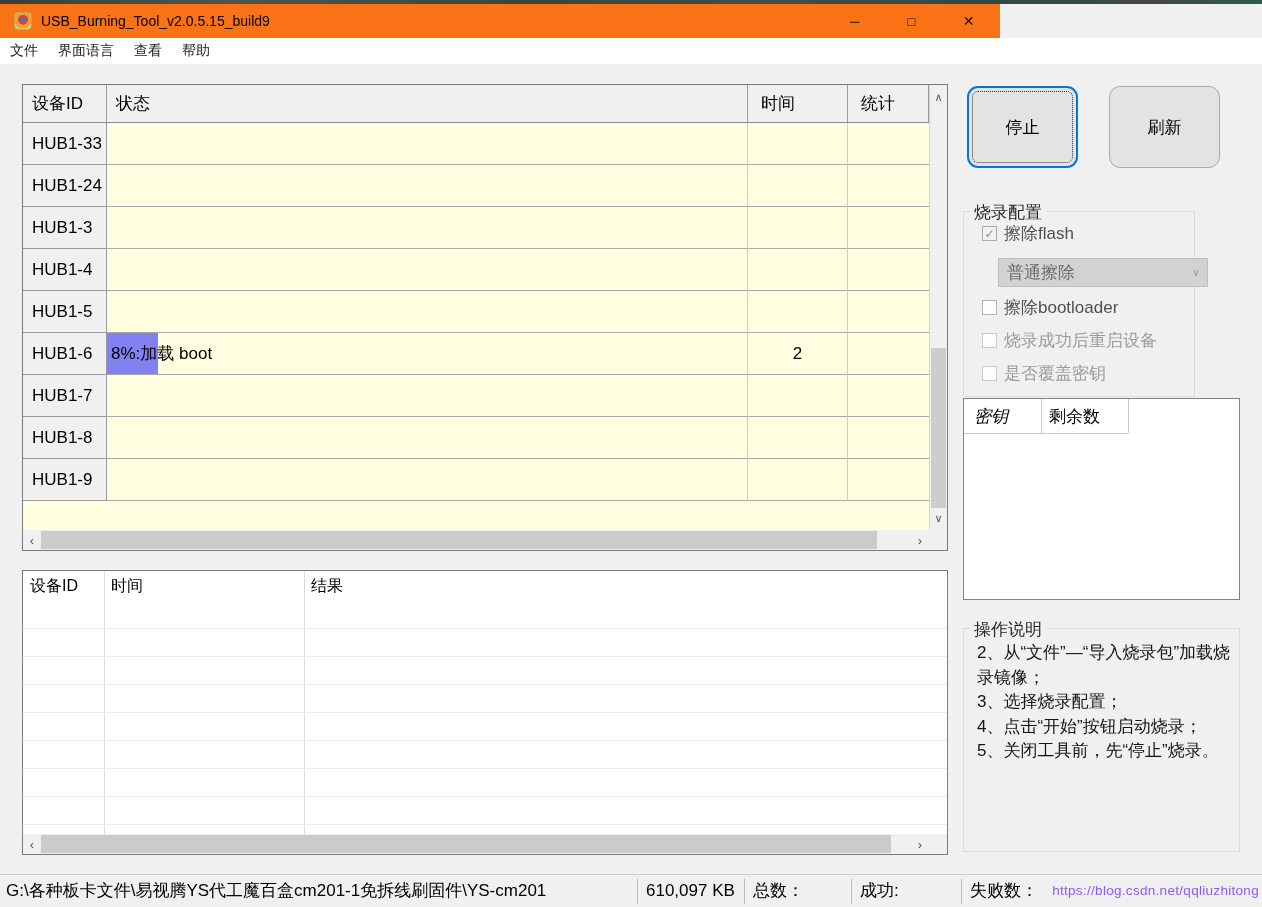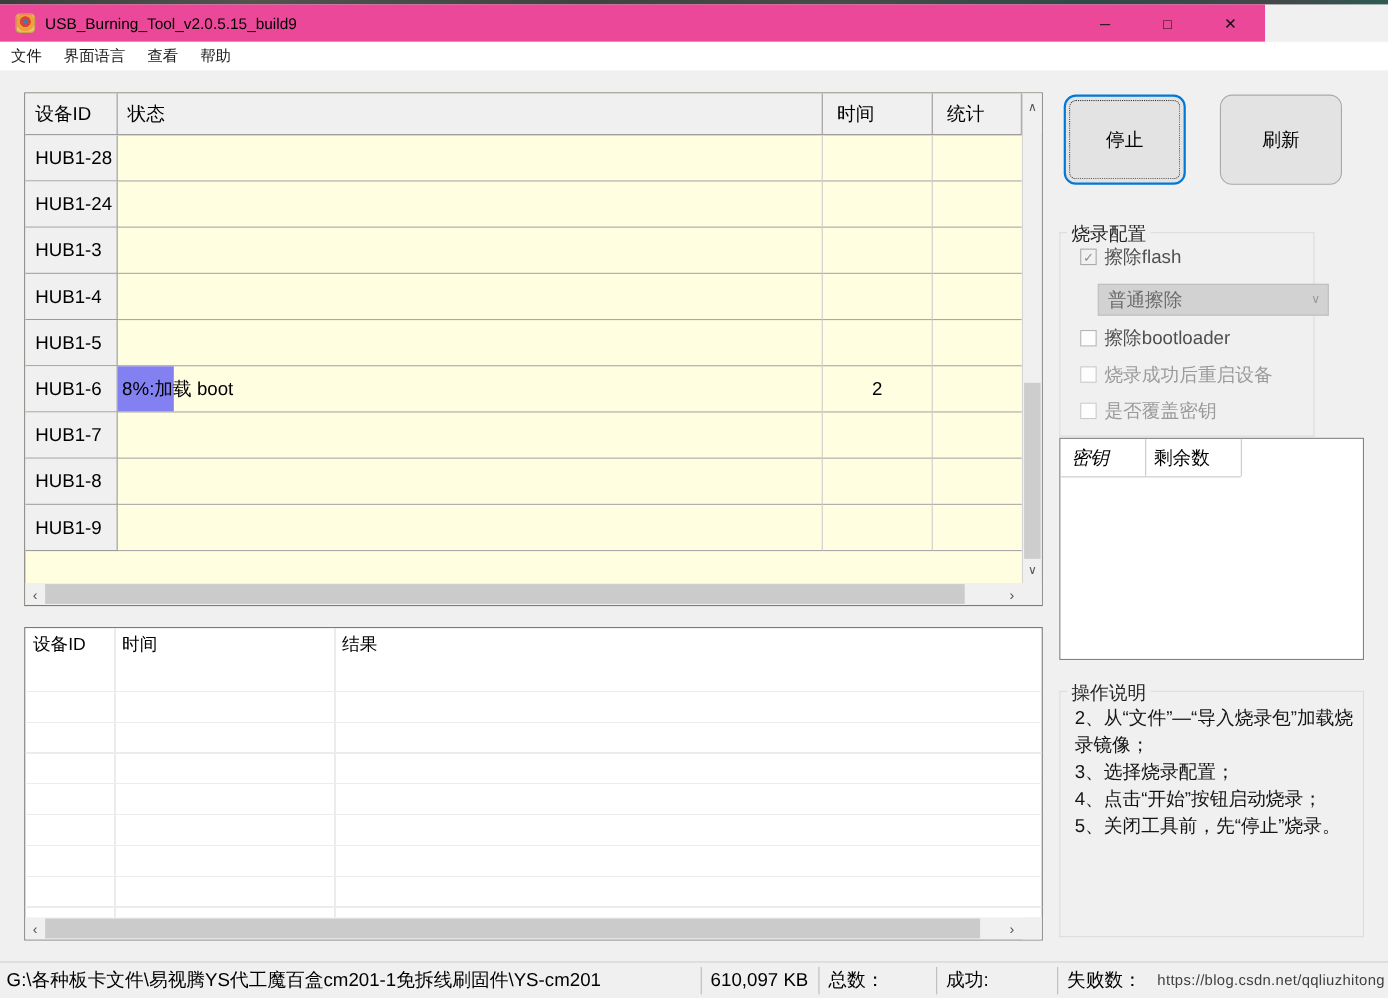--- a/index.html
+++ b/index.html
@@ -9,21 +9,21 @@
   }
   *{box-sizing:border-box;margin:0;padding:0;}
   html,body{width:1262px;height:907px;overflow:hidden;}
   body{font-family:"Liberation Sans","DejaVu Sans",sans-serif;background:#f0f0f0;position:relative;color:#000;}
 
   
   #desktop-strip{position:absolute;left:0;top:0;width:1262px;height:4px;
     background:linear-gradient(90deg,#3a3e3a,#50544d 18%,#3f433e 42%,#474b47 60%,#2e4a46 78%,#43474a 92%,#2d5a52);}
 
   
-  #titlebar{position:absolute;left:0;top:4px;width:1150px;height:34px;background:#ec4899;}
+  #titlebar{position:absolute;left:0;top:4px;width:1000px;height:34px;background:#f97316;}
   #app-icon{position:absolute;left:14px;top:8px;width:18px;height:18px;border-radius:4px;
     background:radial-gradient(circle at 50% 42%,#4576b8 0 17%,#d8443c 20% 38%,#ef9f3b 42% 68%,#e9c468 72%);
     border:1px solid #c9a44b;}
   #title-text{position:absolute;left:41px;top:9px;font-size:14px;color:#000;white-space:nowrap;}
   #win-controls{position:absolute;right:3px;top:0;height:34px;display:flex;}
   .win-btn{width:57px;height:34px;display:flex;align-items:center;justify-content:center;
     font-size:13px;color:#111;cursor:default;}
   .win-btn.close{font-size:14px;}
 
   
@@ -120,21 +120,21 @@
   
   #statusbar{position:absolute;left:0;top:874px;width:1262px;height:33px;background:#f0f0f0;border-top:1px solid #cfcfcf;}
   .sb{position:absolute;top:0;height:33px;line-height:32px;font-size:17px;color:#000;white-space:nowrap;overflow:hidden;}
   #sb-path{left:6px;width:628px;}
   #sb-size{left:646px;text-align:center;}
   #sb-total{left:753px;}
   #sb-success{left:860px;}
   #sb-fail{left:970px;}
   .sb-sep{position:absolute;top:4px;height:25px;width:1px;background:#bbb;}
   #sep1{left:637px;}#sep2{left:744px;}#sep3{left:851px;}#sep4{left:961px;}
-  #watermark{position:absolute;right:3px;top:0;height:33px;line-height:32px;font-size:13.5px;color:#404040;
+  #watermark{position:absolute;right:3px;top:0;height:33px;line-height:32px;font-size:13.5px;color:#8b5cf6;
     letter-spacing:.3px;z-index:5;white-space:nowrap;}
 </style>
 </head>
 <body>
 
 <div id="desktop-strip"></div>
 
 <div id="titlebar">
   <div id="app-icon"></div>
   <div id="title-text">USB_Burning_Tool_v2.0.5.15_build9</div>
@@ -154,21 +154,21 @@
 
 <div id="device-table">
   <div id="device-header">
     <div class="dh dh-id">设备ID</div>
     <div class="dh dh-status">状态</div>
     <div class="dh dh-time">时间</div>
     <div class="dh dh-stats">统计</div>
   </div>
   <div id="device-rows">
       <div class="drow">
-        <div class="c-id">HUB1-28</div>
+        <div class="c-id">HUB1-33</div>
         <div class="c-status"></div>
         <div class="c-time"></div>
         <div class="c-stats"></div>
       </div>
       <div class="drow">
         <div class="c-id">HUB1-24</div>
         <div class="c-status"></div>
         <div class="c-time"></div>
         <div class="c-stats"></div>
       </div>

